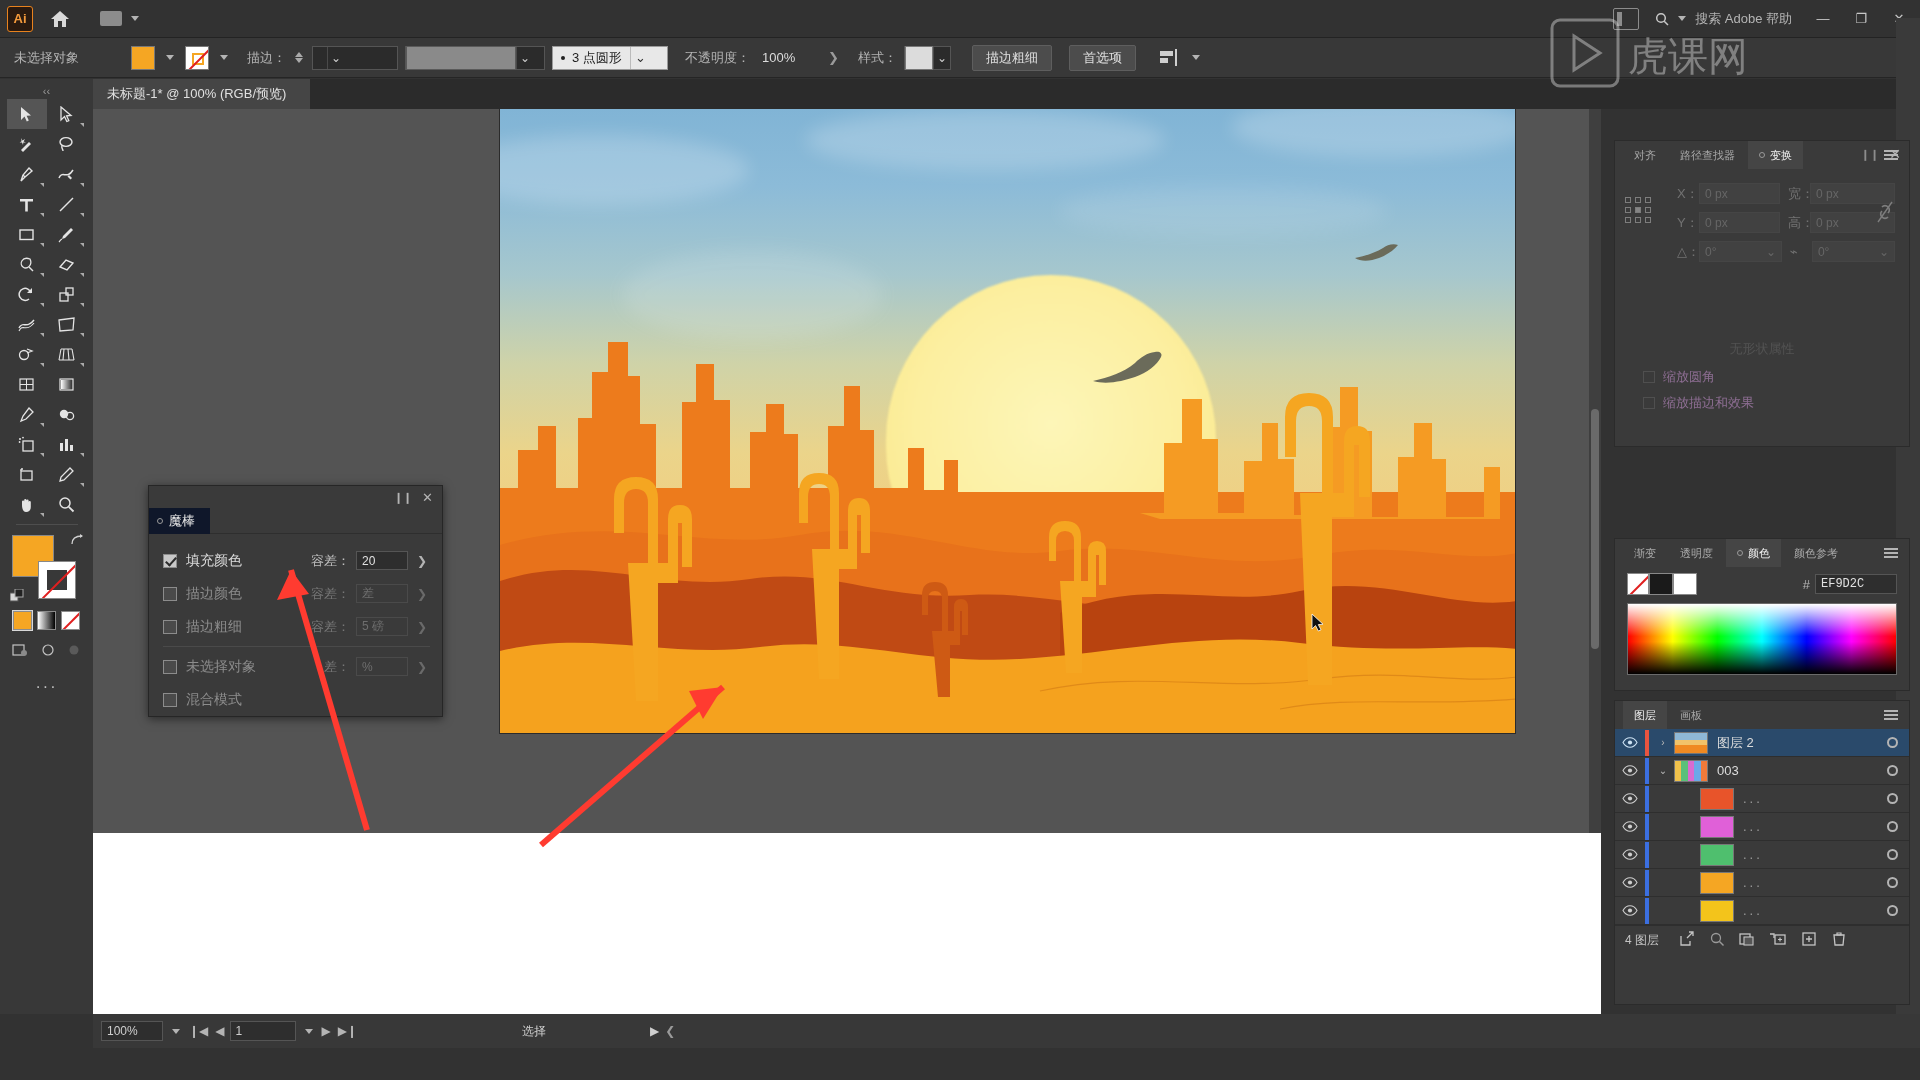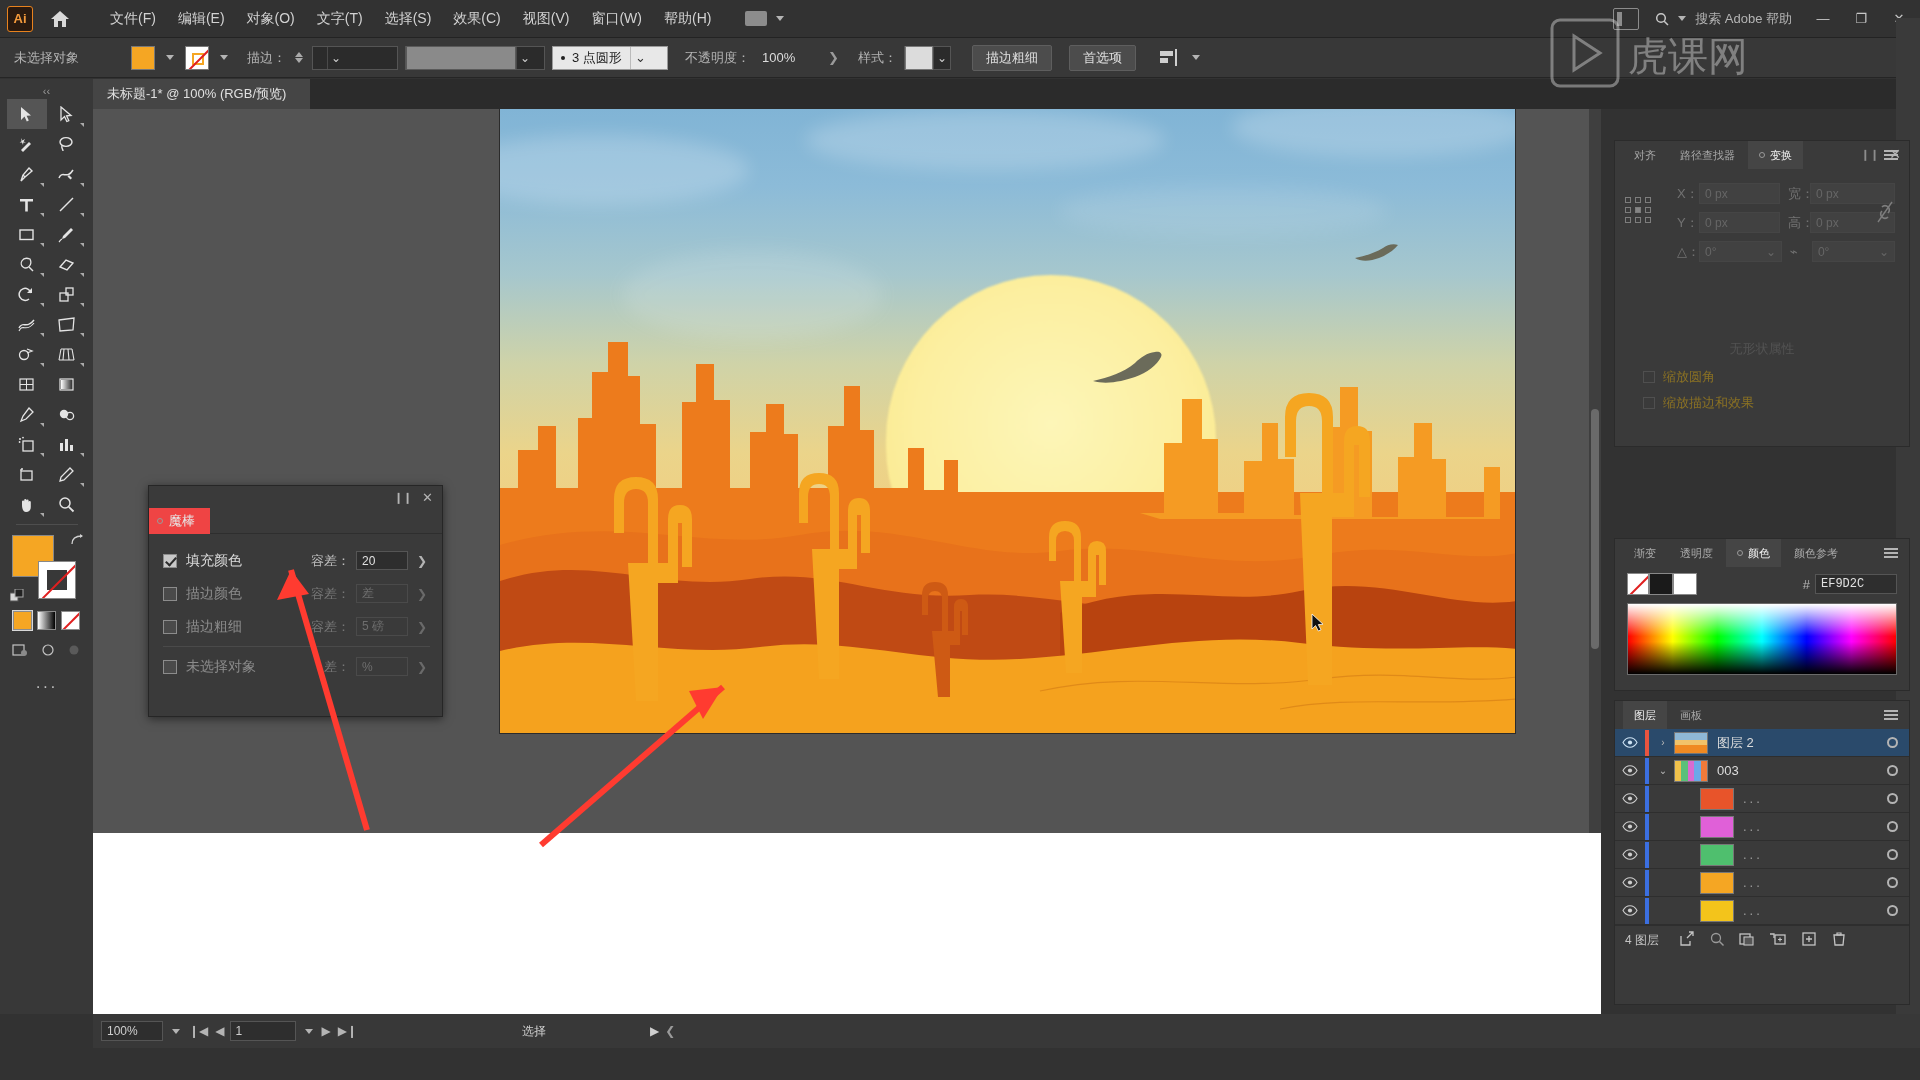--- a/index.html
+++ b/index.html
@@ -151,21 +151,21 @@
   .mesa{position:absolute;bottom:0;}
 
   
   .mw-panel{
     position:absolute;left:148px;top:485px;width:295px;height:232px;
     background:#3a3a3a;border:1px solid #262626;box-shadow:0 2px 9px rgba(0,0,0,0.5);
   }
   .mw-titlebar{height:22px;background:#3a3a3a;display:flex;align-items:center;justify-content:flex-end;gap:10px;padding-right:9px;}
   .mw-tabrow{height:26px;background:#3a3a3a;display:flex;align-items:center;border-bottom:1px solid #2e2e2e;}
   .mw-tab{
-    height:26px;background:#ef4444;display:flex;align-items:center;gap:6px;
+    height:26px;background:#0f172a;display:flex;align-items:center;gap:6px;
     padding:0 15px 0 8px;font-size:13px;color:#e6e6e6;
   }
   .mw-dot{width:6px;height:6px;border:1px solid #999;border-radius:50%;}
   .mw-body{padding:10px 12px 0 14px;}
   .mw-row{display:flex;align-items:center;height:33px;}
   .mw-cb{width:14px;height:14px;border:1px solid #8c8c8c;background:#4a4a4a;margin-right:9px;position:relative;flex:none;}
   .mw-cb.on{background:#c8c8c8;}
   .mw-cb.on::after{
     content:"";position:absolute;left:4px;top:0px;width:4px;height:9px;
     border-right:2px solid #2b2b2b;border-bottom:2px solid #2b2b2b;transform:rotate(42deg);
@@ -198,21 +198,21 @@
   .tp-body{padding:14px 14px 0 14px;position:relative;opacity:.45;}
   .ref-grid{position:absolute;left:10px;top:28px;width:26px;height:26px;}
   .ref-grid div{position:absolute;width:6px;height:6px;border:1px solid #cfcfcf;}
   .tp-fieldrow{display:flex;align-items:center;gap:8px;margin:0 0 8px 48px;}
   .tp-lab{font-size:13px;color:#b4b4b4;width:14px;}
   .tp-inp{width:84px;height:21px;background:#4a4a4a;border:1px solid #545454;color:#9a9a9a;font-size:12px;display:flex;align-items:center;padding:0 5px;}
   .tp-inp.w{width:88px;}
   .tp-sel{width:84px;height:21px;background:#4a4a4a;border:1px solid #545454;color:#9a9a9a;font-size:12px;display:flex;align-items:center;justify-content:space-between;padding:0 5px;}
   .tp-noprop{text-align:center;color:#6f6f6f;font-size:13px;margin-top:78px;}
   .tp-checks{margin:10px 0 0 14px;}
-  .tp-check{display:flex;align-items:center;gap:8px;margin-bottom:8px;color:#eab308;font-size:13px;}
+  .tp-check{display:flex;align-items:center;gap:8px;margin-bottom:8px;color:#f0abfc;font-size:13px;}
   .tp-check .b{width:12px;height:12px;border:1px solid #6a6a6a;}
 
   .color-panel{top:538px;width:296px;height:153px;border:1px solid #2b2b2b;}
   .cp-row{display:flex;align-items:center;padding:6px 12px 0 12px;}
   .cp-sw{display:flex;}
   .cp-none{width:22px;height:22px;background:#fff;border:1px solid #888;position:relative;overflow:hidden;}
   .cp-none::after{content:"";position:absolute;left:-3px;top:9px;width:32px;height:2px;background:#e02020;transform:rotate(-45deg);}
   .cp-fill{width:24px;height:22px;background:#1a1a1a;border:1px solid #888;}
   .cp-strk{width:24px;height:22px;background:#fff;border:1px solid #888;}
   .cp-hex{margin-left:auto;display:flex;align-items:center;gap:5px;}
@@ -275,31 +275,20 @@
 </head>
 <body>
 
 <div class="menubar">
   <div class="ai-logo">Ai</div>
   <div class="home-icon">
     <svg width="20" height="18" viewBox="0 0 20 18">
         <path d="M10 1 L19 9 L16 9 L16 17 L12 17 L12 11 L8 11 L8 17 L4 17 L4 9 L1 9 Z" fill="#d9d9d9"></path>
       </svg>
   </div>
-  <div class="menu-items">
-    <div class="menu-item">文件(F)</div>
-    <div class="menu-item">编辑(E)</div>
-    <div class="menu-item">对象(O)</div>
-    <div class="menu-item">文字(T)</div>
-    <div class="menu-item">选择(S)</div>
-    <div class="menu-item">效果(C)</div>
-    <div class="menu-item">视图(V)</div>
-    <div class="menu-item">窗口(W)</div>
-    <div class="menu-item">帮助(H)</div>
-  </div>
   <div class="ws-switcher">
     <div class="ws-box"></div>
     <div class="caret"></div>
   </div>
   <div class="menubar-right">
     <div class="panel-toggle"></div>
     <div class="search-box">
       <svg width="14" height="14" viewBox="0 0 14 14">
           <circle cx="6" cy="6" r="4.3" fill="none" stroke="#c8c8c8" stroke-width="1.5"></circle>
           <line x1="9.2" y1="9.2" x2="13" y2="13" stroke="#c8c8c8" stroke-width="1.5"></line>
@@ -698,20 +687,24 @@
     </div>
     <div class="mw-div"></div>
     <div class="mw-row">
       <span class="mw-cb"></span>
       <span class="mw-name dim">未选择对象</span>
       <span class="mw-tol">
         <span class="lbl dim">差：</span>
         <span class="mw-inp dim">%</span>
         <span class="mw-arrow dim">❯</span>
       </span>
+    </div>
+    <div class="mw-row">
+      <span class="mw-cb"></span>
+      <span class="mw-name dim">混合模式</span>
     </div>
   </div>
 </div>
 
 <div class="dockbar"></div>
 
 <div class="rp transform-panel">
   <div class="rp-header">
     <div class="rp-tab">对齐</div>
     <div class="rp-tab">路径查找器</div>

